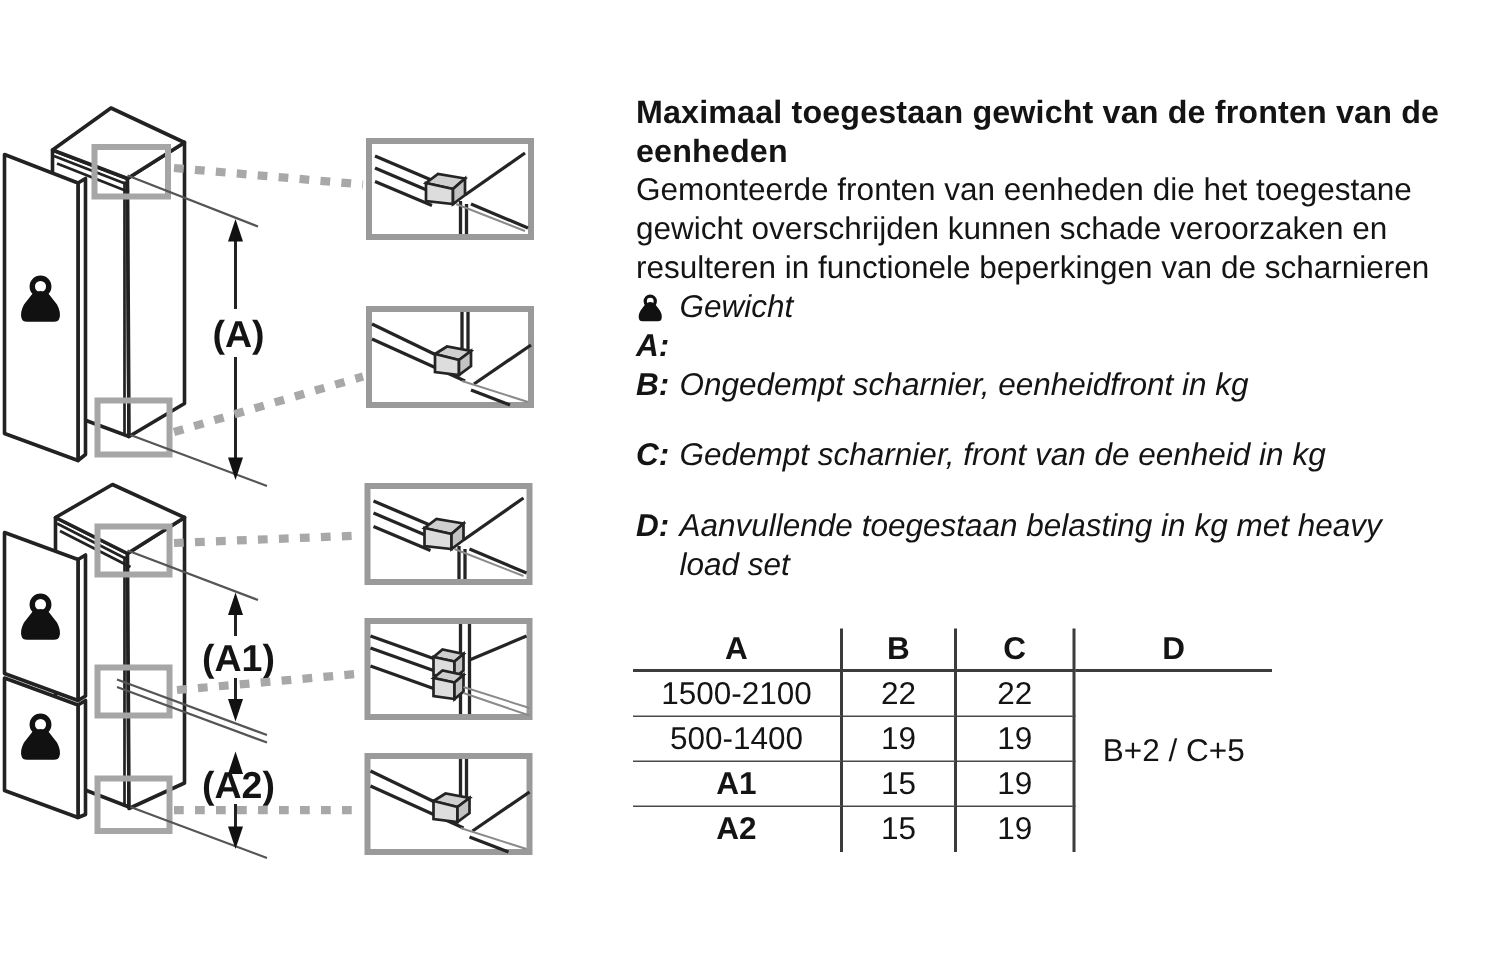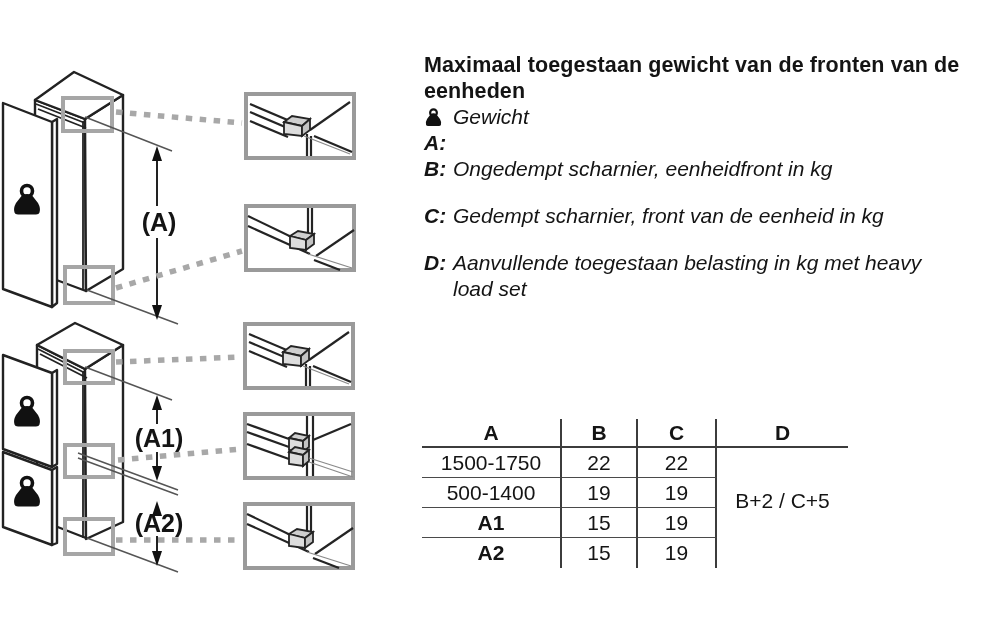--- a/index.html
+++ b/index.html
@@ -5,21 +5,21 @@
   html,body{margin:0;padding:0;}
   body{
     width:1000px;height:640px;position:relative;overflow:hidden;
     background:#ffffff;color:#141414;
     font-family:"Liberation Sans", sans-serif;
     -webkit-font-smoothing:antialiased;
   }
   
   .diagram{position:absolute;left:0;top:0;}
   
-  .content{position:absolute;left:424px;top:52px;width:577px;}
+  .content{position:absolute;left:424px;top:62px;width:577px;}
   .title{
     font-size:21.5px;font-weight:bold;line-height:26px;margin:0;
     white-space:pre-line;letter-spacing:.1px;
   }
   .intro{font-size:21px;line-height:26px;margin:0;white-space:pre-line;}
   .def-list{margin-top:0;font-style:italic;}
   .def-item{display:flex;font-size:21px;line-height:26px;}
   .def-item.spaced{margin-top:21px;}
   .def-item .term{flex:none;width:29px;font-weight:bold;}
   .def-item .dtext{white-space:pre-line;}
@@ -206,20 +206,23 @@
 
     <use href="#hinge-top" x="243" y="322"></use>
     <use href="#hinge-middle" x="243" y="412"></use>
     <use href="#hinge-bottom" x="243" y="502"></use>
   </g>
 </svg>
 
 <div class="content">
   <h1 class="title">Maximaal toegestaan gewicht van de fronten van de
 eenheden</h1>
+  <p class="intro">Gemonteerde fronten van eenheden die het toegestane
+gewicht overschrijden kunnen schade veroorzaken en
+resulteren in functionele beperkingen van de scharnieren</p>
 
   <div class="def-list">
     <div class="def-item">
       <span class="term">
         <svg class="weight-glyph" width="19" height="21" viewBox="0 0 26 28">
           <circle cx="13" cy="7.5" r="4.6" fill="#ffffff" stroke="#111111" stroke-width="3"></circle>
           <path d="M2.8,24 Q1.6,20.5 4.2,16 L8.8,9.8 Q13,6.8 17.2,9.8 L21.8,16 Q24.4,20.5 23.2,24 Q22.8,25.8 20.2,25.8 L5.8,25.8 Q3.2,25.8 2.8,24 Z" fill="#111111"></path>
         </svg>
       </span>
       <span class="dtext">Gewicht</span>
@@ -244,21 +247,21 @@
 </div>
 
 <div class="spec-table">
   <div class="tc th vr hb">A</div>
   <div class="tc th vr hb">B</div>
   <div class="tc th vr hb">C</div>
   <div class="tc th hb">D</div>
 
   <div class="tc dcell">B+2 / C+5</div>
 
-  <div class="tc vr rb">1500-1750</div>
+  <div class="tc vr rb">1500-2100</div>
   <div class="tc vr rb">22</div>
   <div class="tc vr rb">22</div>
 
   <div class="tc vr rb">500-1400</div>
   <div class="tc vr rb">19</div>
   <div class="tc vr rb">19</div>
 
   <div class="tc b vr rb">A1</div>
   <div class="tc vr rb">15</div>
   <div class="tc vr rb">19</div>

